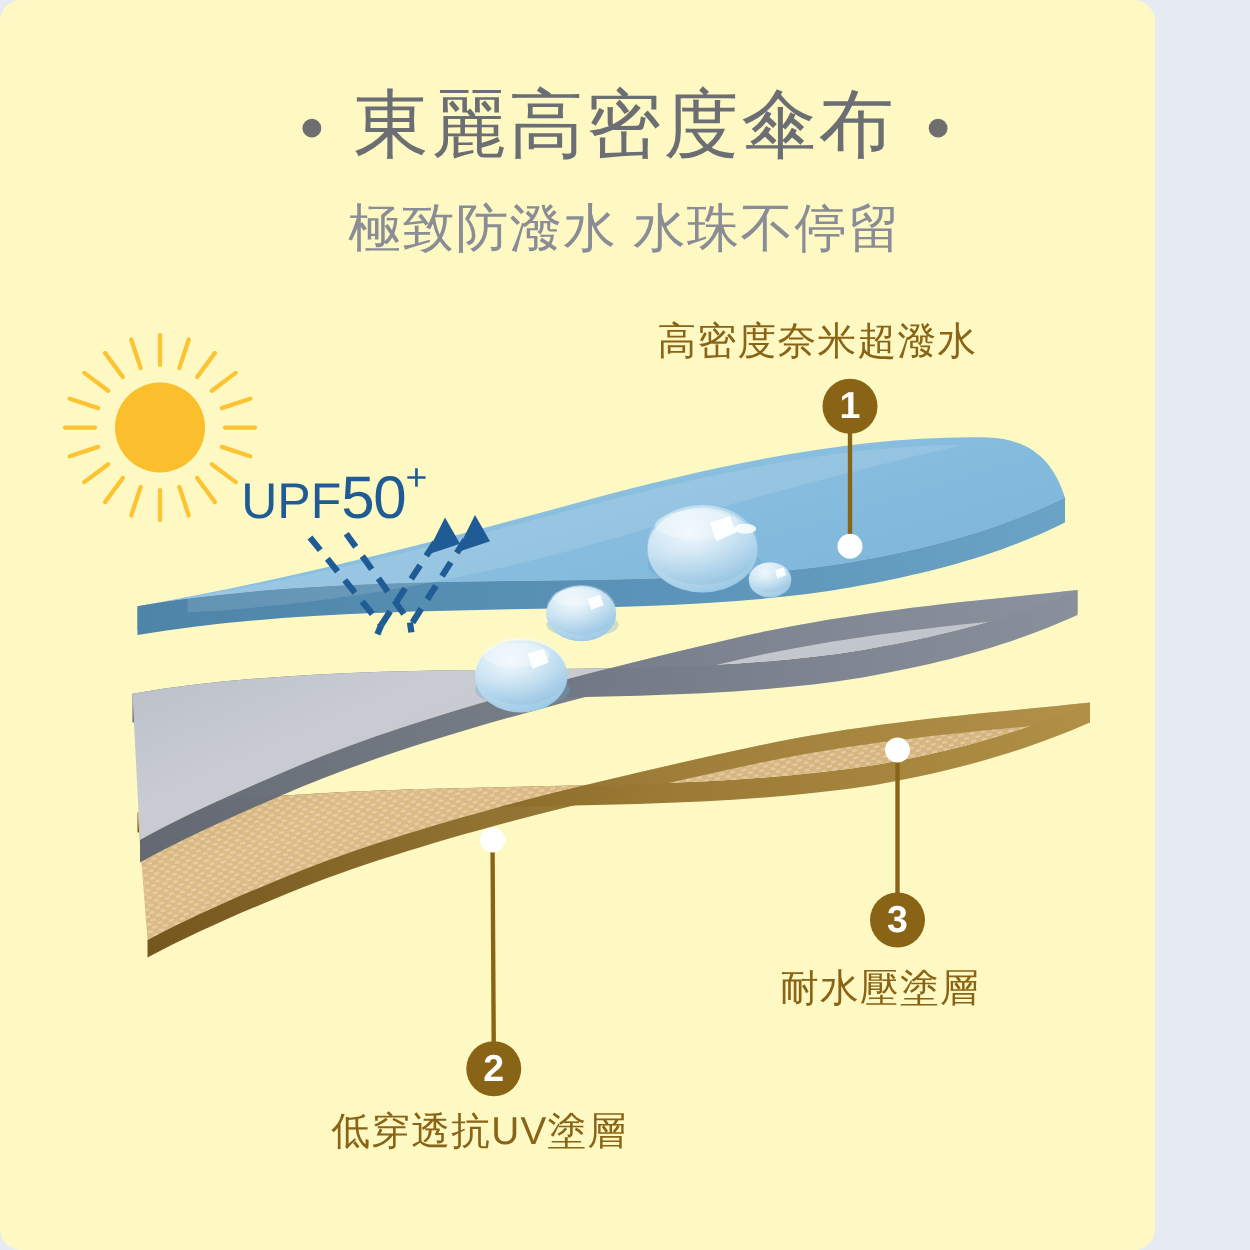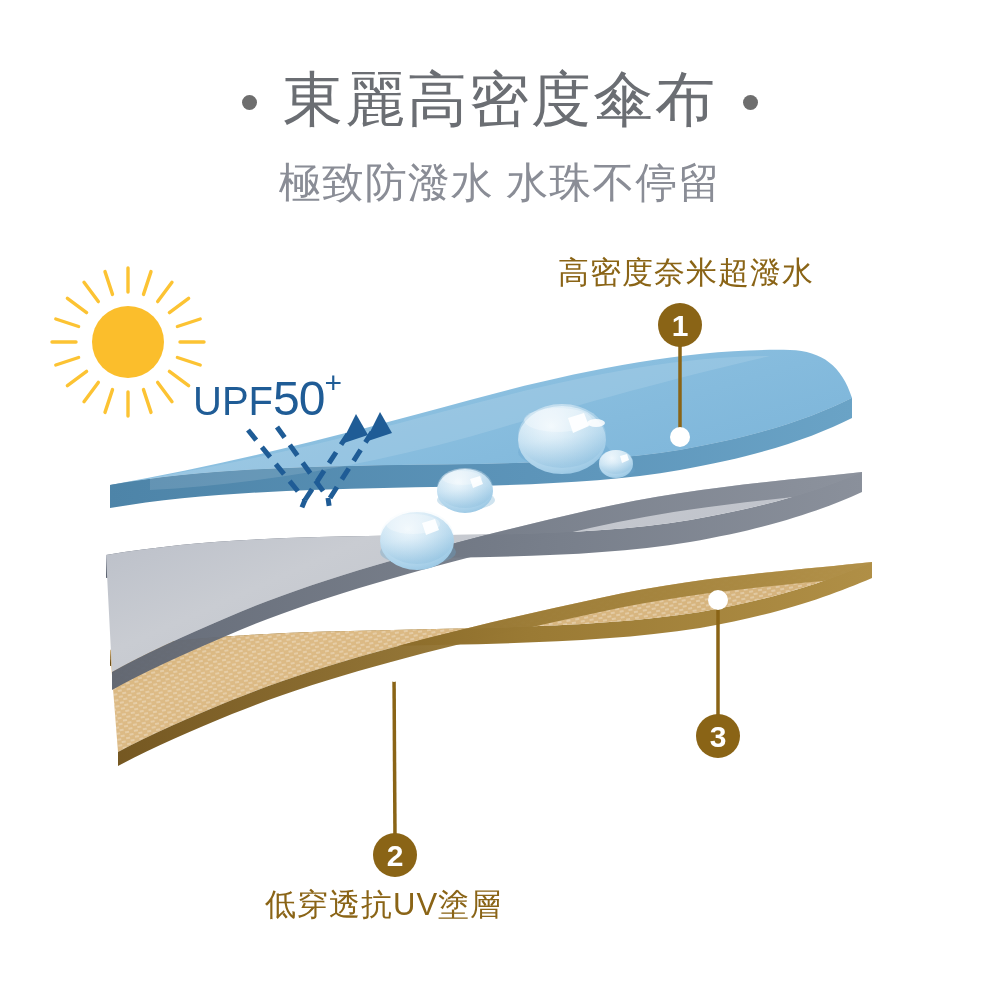--- a/index.html
+++ b/index.html
@@ -2,25 +2,26 @@
 <html><head>
 <meta charset="utf-8">
 <style>
   html, body {
     margin: 0;
     padding: 0;
     background: #e6ebf3;
   }
   #stage {
     position: relative;
-    width: 1000px;
+    width: 924px;
     height: 1000px;
-    background: #ffffff;
+    background: #fef9c3;
     overflow: hidden;
     font-family: "Liberation Sans", "DejaVu Sans", sans-serif;
+    border-radius: 17px;
   }
 
   
   #header {
     position: absolute;
     top: 0; left: 0;
     width: 1000px;
     text-align: center;
     padding-top: 68px;
   }
@@ -60,21 +61,21 @@
 
   
   .callout-label {
     position: absolute;
     color: #8a6416;
     font-size: 31px;
     font-weight: 500;
     letter-spacing: 1px;
     white-space: nowrap;
   }
-  #label-1 { left: 558px; top: 252px; font-family: Liberation Mono, monospace; }
+  #label-1 { left: 526px; top: 252px; font-family: Liberation Mono, monospace; }
   #label-3 { left: 624px; top: 770px; }
   #label-2 { left: 265px; top: 884px; }
 
   .upf-text {
     position: absolute;
     left: 193px; top: 366px;
     color: #1f5c96;
     white-space: nowrap;
     font-weight: 500;
   }
@@ -352,14 +353,15 @@
       </g>
     </svg>
   </div>
 
   <div class="upf-text">
     <span class="upf-word">UPF</span><span class="upf-num">50</span><span class="upf-plus">+</span>
   </div>
 
   <div class="callout-label" id="label-1">高密度奈米超潑水</div>
   <div class="callout-label" id="label-2">低穿透抗UV塗層</div>
+  <div class="callout-label" id="label-3">耐水壓塗層</div>
 
 </div>
 
 </body></html>

